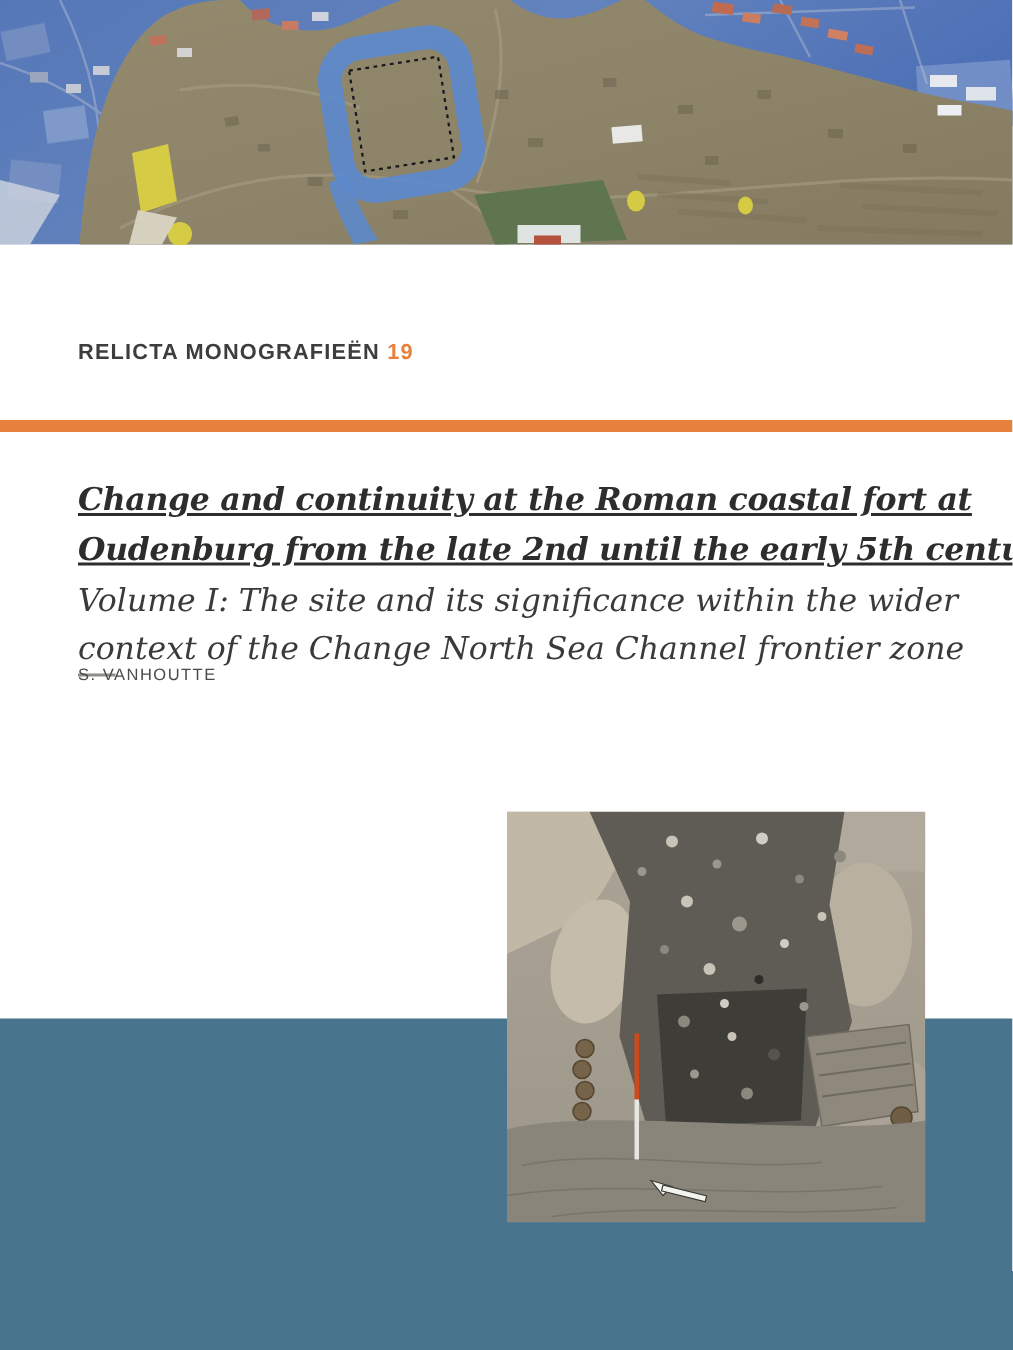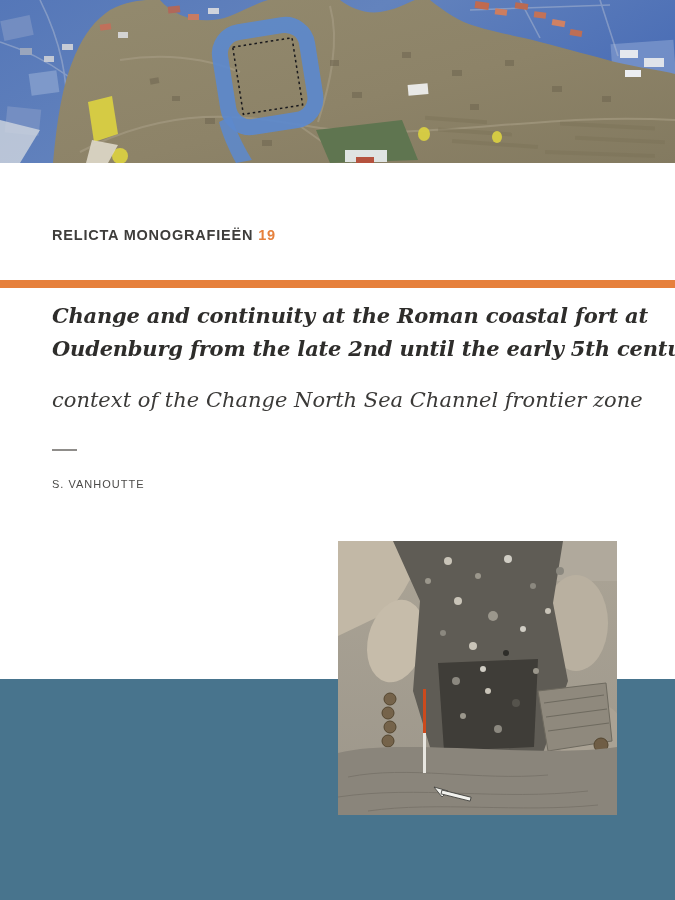--- a/index.html
+++ b/index.html
@@ -23,38 +23,38 @@
   .series-subtitle{
     margin-top:6px;font-size:9.5px;letter-spacing:.45px;color:#75726e;white-space:nowrap;
   }
 
   
   .orange-rule{position:absolute;top:280px;left:0;width:675px;height:8px;
     background:var(--accent-orange,#e6803c);}
 
   
   .title{
-    position:absolute;left:52px;top:299px;width:600px;
+    position:absolute;left:52px;top:316px;width:600px;
     font-family:"DejaVu Serif",serif;font-style:italic;font-weight:bold;
-    font-size:21px;line-height:33px;letter-spacing:-.2px;color:#2e2d2b;
+    font-size:21px;line-height:33px;letter-spacing:-.2px;color:#2e2d2b;text-decoration:underline;
   }
   .title .line{display:block;white-space:nowrap;}
 
   
   .subtitle{
     position:absolute;left:52px;top:384px;width:600px;
     font-family:"DejaVu Serif",serif;font-style:italic;font-weight:normal;
     font-size:21px;line-height:32px;color:#3b3a38;
   }
   .subtitle .line{display:block;white-space:nowrap;}
 
   
   .author-rule{position:absolute;left:52px;top:449px;width:25px;height:2px;background:#8f8d8a;}
   .author{
-    position:absolute;left:52px;top:478px;
+    position:absolute;left:52px;top:444px;
     font-size:11px;letter-spacing:1px;color:#4b4a48;white-space:nowrap;
   }
 
   
   .teal-block{position:absolute;top:679px;left:0;width:675px;height:221px;
     background:var(--teal-block,#48748d);}
 
   
   .photo{position:absolute;left:338px;top:541px;width:279px;height:274px;overflow:hidden;}
   .photo svg{display:block;}
@@ -204,20 +204,21 @@
   </header>
 
   <div class="orange-rule"></div>
 
   <h1 class="title" style="margin:0;">
     <span class="line">Change and continuity at the Roman coastal fort at</span>
     <span class="line">Oudenburg from the late 2nd until the early 5th century AD</span>
   </h1>
 
   <h2 class="subtitle" style="margin:0;">
+    <span class="line">Volume I: The site and its significance within the wider</span>
     <span class="line">context of the Change North Sea Channel frontier zone</span>
   </h2>
 
   <div class="author-rule"></div>
   <div class="author">S. VANHOUTTE</div>
 
   <div class="teal-block"></div>
 
   <div class="photo">
     <svg width="279" height="274" viewBox="0 0 279 274">

